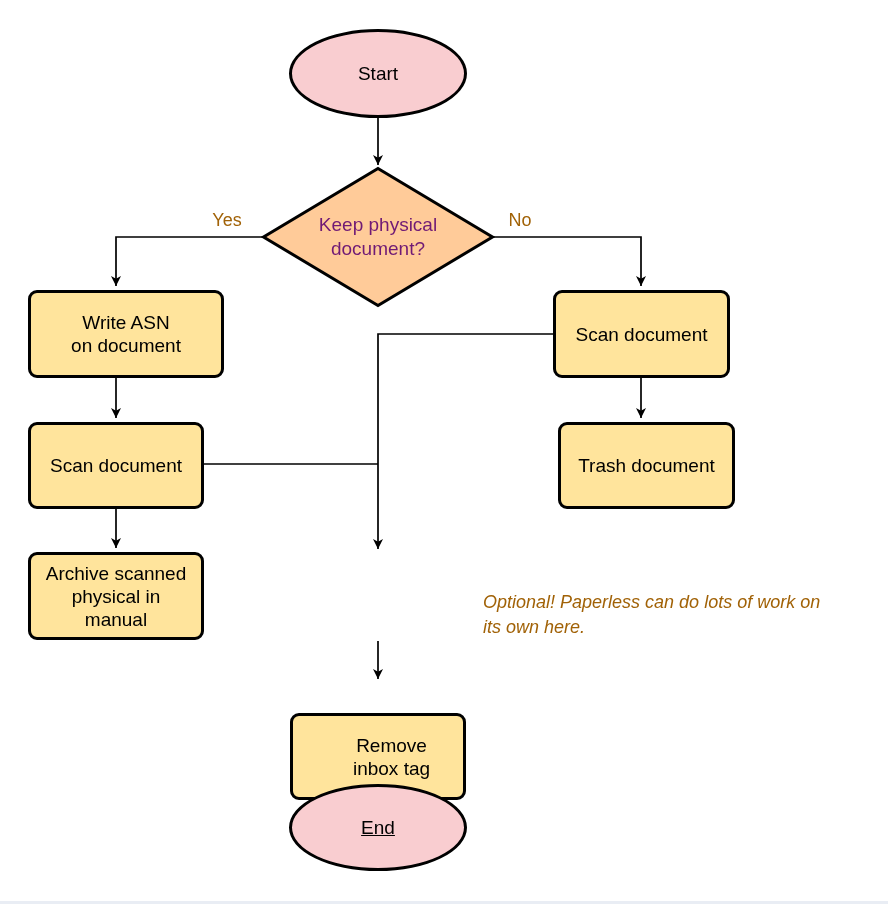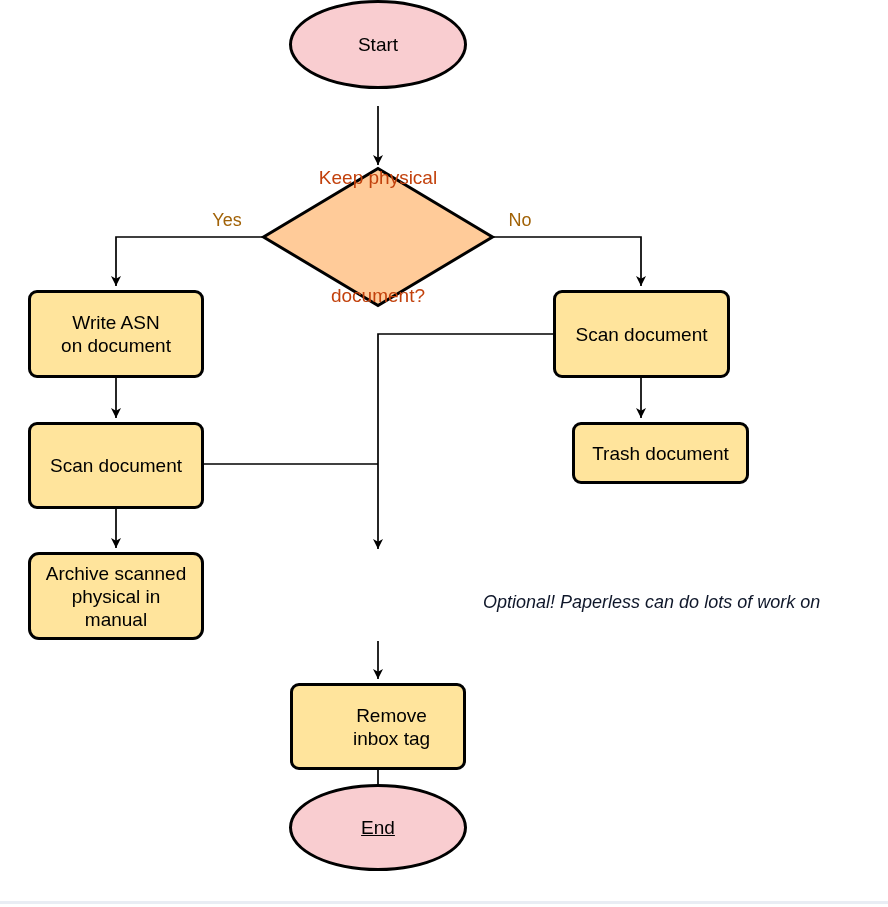--- a/index.html
+++ b/index.html
@@ -53,38 +53,38 @@
   }
   .decision-wrap { position: absolute; }
   .decision-shape { position: absolute; left: 0; top: 0; }
   .decision-label {
     position: absolute;
     left: 0; top: 0;
     width: 100%; height: 100%;
     display: flex;
     flex-direction: column;
     align-items: center;
-    justify-content: space-between;
+    justify-content: center;
     text-align: center;
     font-size: 19px;
     line-height: 24px;
-    color: #c2410c;
+    color: #701a75;
   }
   .edge-label {
     position: absolute;
     font-size: 18px;
     color: #a16207;
     text-align: center;
   }
   .annotation {
     position: absolute;
     font-size: 18px;
     font-style: italic;
     line-height: 25px;
-    color: #0f172a;
+    color: #a16207;
     white-space: nowrap;
   }
   .bottom-rule {
     position: absolute;
     left: 0; right: 0;
     top: 901px;
     height: 3px;
     background: #e9edf4;
   }
 </style>
@@ -104,66 +104,67 @@
     <path class="edge" d="M493 237 L641 237 L641 286" marker-end="url(#arrow)"></path>
     <path class="edge" d="M116 378 L116 418" marker-end="url(#arrow)"></path>
     <path class="edge" d="M116 509 L116 548" marker-end="url(#arrow)"></path>
     <path class="edge" d="M641 378 L641 418" marker-end="url(#arrow)"></path>
     <path class="edge" d="M553 334 L378 334 L378 549" marker-end="url(#arrow)"></path>
     <path class="edge" d="M204 464 L378 464"></path>
     <path class="edge" d="M378 641 L378 679" marker-end="url(#arrow)"></path>
     <path class="edge" d="M378 770 L378 808" marker-end="url(#arrow)"></path>
   </svg>
 
-  <div class="node terminator" style="left:289px; top:0; width:178px; height:89px;">
+  <div class="node terminator" style="left:289px; top:29px; width:178px; height:89px;">
     <span>Start</span>
   </div>
 
   <div class="decision-wrap" style="left:261px; top:166px; width:234px; height:142px;">
     <svg class="decision-shape" width="234" height="142">
       <polygon points="117,2.5 231.5,71 117,139.5 2.5,71" style="fill: var(--decision-fill); stroke: var(--stroke-color); stroke-width: 3;"></polygon>
     </svg>
     <div class="decision-label">
       <span>Keep physical</span>
       <span>document?</span>
     </div>
   </div>
 
   <div class="edge-label" style="left:199px; top:210px; width:56px;">Yes</div>
   <div class="edge-label" style="left:494px; top:210px; width:52px;">No</div>
 
-  <div class="node process" style="left:28px; top:290px; width:176px; height:88px;">
+  <div class="node process" style="left:28px; top:290px; width:196px; height:88px;">
     <span>Write ASN</span>
     <span>on document</span>
   </div>
 
   <div class="node process" style="left:28px; top:422px; width:176px; height:87px;">
     <span>Scan document</span>
   </div>
 
-  <div class="node process" style="left:28px; top:552px; width:176px; height:88px;border-radius:11px;">
+  <div class="node process" style="left:28px; top:552px; width:176px; height:88px;">
     <span>Archive scanned</span>
     <span>physical in</span>
     <span>manual</span>
   </div>
 
   <div class="node process" style="left:553px; top:290px; width:177px; height:88px;">
     <span>Scan document</span>
   </div>
 
-  <div class="node process" style="left:572px; top:422px; width:177px; height:62px;">
+  <div class="node process" style="left:558px; top:422px; width:177px; height:87px;">
     <span>Trash document</span>
   </div>
 
 
   <div class="annotation" style="left:483px; top:590px;">
     <div>Optional! Paperless can do lots of work on</div>
+    <div>its own here.</div>
   </div>
 
-  <div class="node process" style="left:290px; top:683px; width:176px; height:87px;padding-left:27px;">
+  <div class="node process" style="left:290px; top:713px; width:176px; height:87px;padding-left:27px;">
     <span>Remove</span>
     <span>inbox tag</span>
   </div>
 
   <div class="node terminator" style="left:289px; top:784px; width:178px; height:87px;text-decoration:underline;">
     <span>End</span>
   </div>
 
   <div class="bottom-rule"></div>
 </div>

